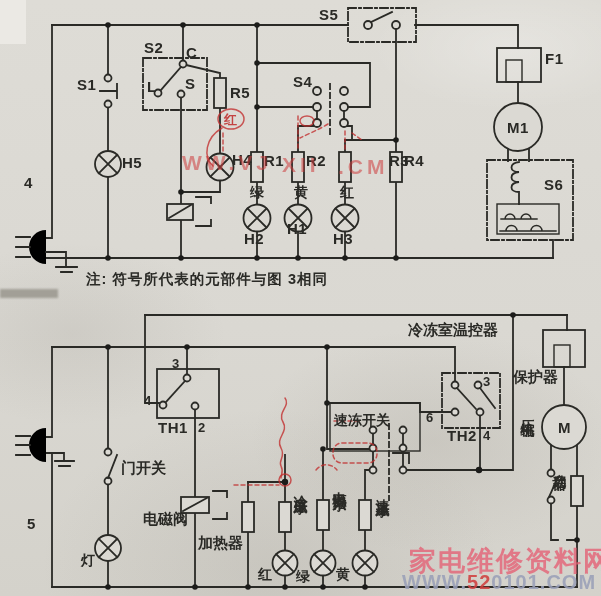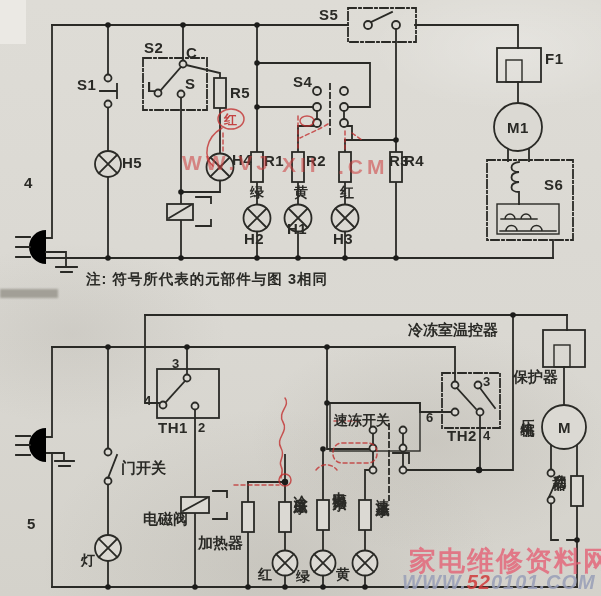--- a/index.html
+++ b/index.html
@@ -29,21 +29,21 @@
   .lbl{position:absolute;font-size:15px;font-weight:700;letter-spacing:.5px;white-space:nowrap;}
   .cn{position:absolute;font-size:14px;font-weight:600;white-space:nowrap;}
   .cn15{font-size:15px;}
   .vtext{position:absolute;writing-mode:vertical-rl;font-size:14px;font-weight:600;letter-spacing:2px;white-space:nowrap;}
   .small{font-size:13px;}
   .center{text-align:center;}
   .rednote{position:absolute;color:rgba(190,40,40,.85);font-size:13px;font-weight:700;}
   .redwm{position:absolute;color:rgba(205,60,60,.55);font-weight:700;font-size:21px;letter-spacing:4px;white-space:nowrap;}
   .note{position:absolute;font-size:14.5px;font-weight:600;letter-spacing:1px;white-space:nowrap;}
   .wm-name{position:absolute;font-size:27px;font-weight:700;letter-spacing:2px;color:rgba(228,95,115,.78);white-space:nowrap;}
-  .wm-url{position:absolute;font-size:20px;font-weight:700;letter-spacing:1px;white-space:nowrap;opacity:.88;font-style:italic;}
+  .wm-url{position:absolute;font-size:20px;font-weight:700;letter-spacing:1px;white-space:nowrap;opacity:.88;}
   .wm-url .gry{color:#9aa0b8;}
   .wm-url .rd{color:#d04040;}
 </style>
 </head>
 <body>
 
 <div class="shot">
 
   <div class="artifact" style="left:0;top:0;width:26px;height:44px;background:#ebe9e4;"></div>
   <div class="artifact" style="left:0;top:289px;width:58px;height:9px;background:#a29f97;filter:blur(1px);"></div>

